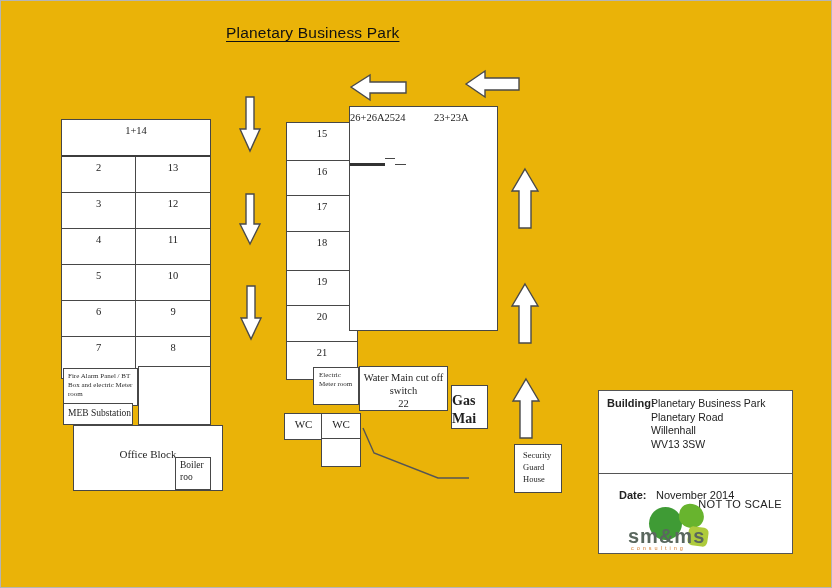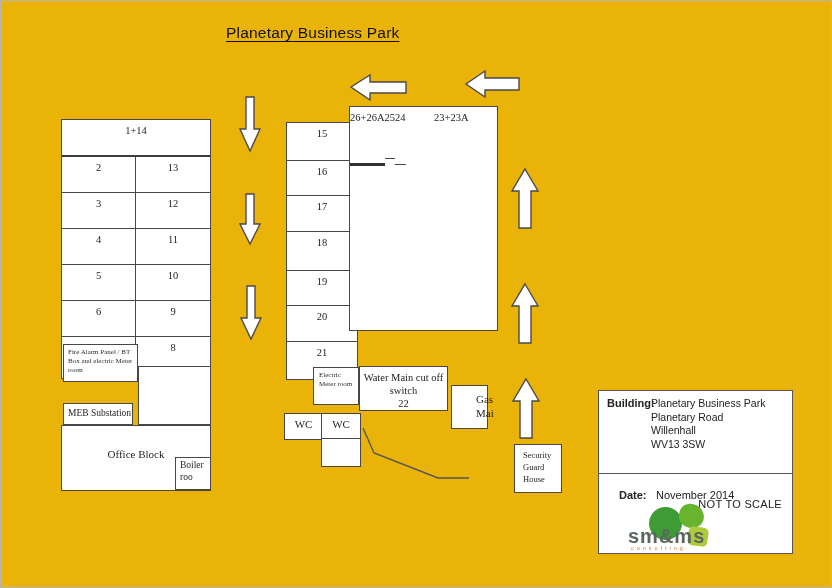--- a/index.html
+++ b/index.html
@@ -36,21 +36,21 @@
   .mid-block .cell { border-bottom:1.5px solid #474747; padding-top:5px; }
   .mid-block .cell:last-child { border-bottom:none; flex:1; }
   .right-block { position:absolute; left:348px; top:105px; width:149px; height:225px;
     border:1.5px solid #474747; display:flex; flex-direction:row; background:#fff; }
   .right-block .cell { border-bottom:1.5px solid #474747; padding-top:5px; }
   .right-block .cell:first-child { border-bottom:3px solid #323232; }
   .right-block .cell:last-child { border-bottom:none; flex:1; }
   
   .electric { left:312px; top:366px; width:46px; height:38px; font-size:7px; line-height:1.35; padding:3px 2px 0 5px; color:#2d2d2d; }
   .water { left:358px; top:365px; width:89px; height:45px; text-align:center; font-size:10.5px; line-height:1.25; padding-top:4px; }
-  .gas { left:450px; top:384px; width:37px; height:44px; font-size:11px; line-height:1.3; padding:6px 0 0 24px; }
+  .gas { left:450px; top:384px; width:37px; height:44px; font-size:14px; line-height:1.3; padding:6px 0 0 0;font-weight:bold; }
   .wc1 { left:283px; top:412px; width:39px; height:27px; }
   .wc2 { left:320px; top:412px; width:40px; height:27px; }
   .wc-empty { left:320px; top:437px; width:40px; height:29px; }
   .wc-label { text-align:center; font-size:11px; padding-top:4px; }
   .security { left:513px; top:443px; width:48px; height:49px; font-size:8.5px; line-height:1.4; padding:5px 0 0 8px; }
   
   .info-panel { position:absolute; left:597px; top:389px; width:195px; height:164px;
     border:1.5px solid #555; background:#fff; font-family:"Liberation Sans", sans-serif; color:#222; }
   .ip-building-label { position:absolute; left:8px; top:6px; font-size:11px; font-weight:bold; }
   .ip-address { position:absolute; left:52px; top:6px; font-size:10.5px; line-height:13.5px; }
@@ -99,24 +99,24 @@
     <div class="lb-row">
       <div class="half l cell">6</div>
       <div class="half cell">9</div>
     </div>
     <div class="lb-row">
       <div class="half l cell">7</div>
       <div class="half cell">8</div>
     </div>
   </div>
 
-  <div class="box small-label" style="left:62px; top:343px; width:75px; height:38px;">Fire Alarm Panel / BT Box and electric Meter room</div>
+  <div class="box small-label" style="left:62px; top:367px; width:75px; height:38px;">Fire Alarm Panel / BT Box and electric Meter room</div>
   <div class="box" style="left:137px; top:365px; width:73px; height:59px;"></div>
   <div class="box meb-box" style="left:62px; top:401.5px; width:70px; height:22.5px;">MEB Substation</div>
-  <div class="box office-box" style="left:60px; top:424px; width:150px; height:66px;">Office Block</div>
+  <div class="box office-box" style="left:72px; top:424px; width:150px; height:66px;">Office Block</div>
   <div class="box boiler-box" style="left:174px; top:456px; width:36px; height:33px;">Boiler roo</div>
 
   <div class="mid-block">
     <div class="cell" style="height:38px">15</div>
     <div class="cell" style="height:35px">16</div>
     <div class="cell" style="height:36px">17</div>
     <div class="cell" style="height:39px">18</div>
     <div class="cell" style="height:35px">19</div>
     <div class="cell" style="height:36px">20</div>
     <div class="cell">21</div>

